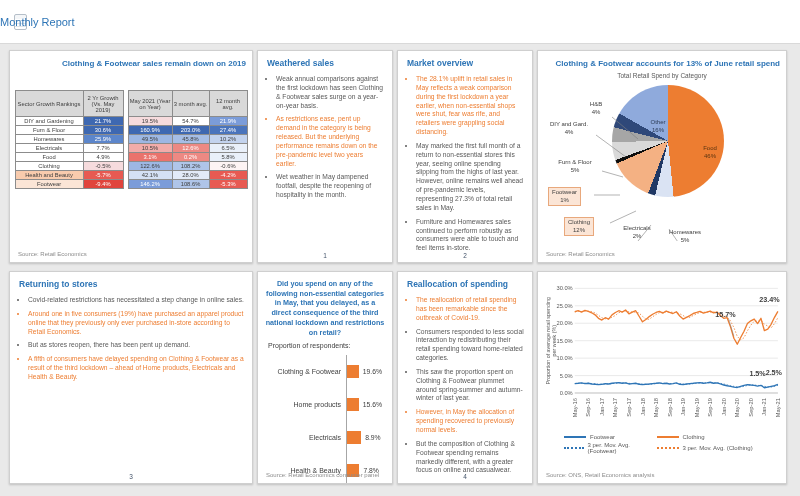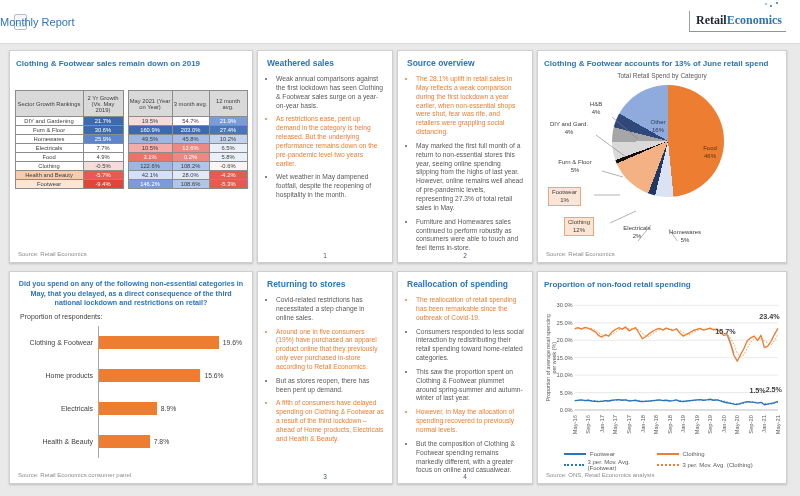--- a/index.html
+++ b/index.html
@@ -18,21 +18,21 @@
           padding:2px 4px 3px 6px; border-left:1px solid #9aa0a6; border-bottom:1px solid #8796a8; }
   .logo .p1 { color:#1b2430; font-weight:bold; }
   .logo .p2 { color:#2e75b6; font-weight:bold; }
   .logo-dots { position:absolute; top:-6px; right:14px; width:2px; height:2px; background:#2e75b6; border-radius:50%;
                box-shadow:6px -3px 0 #2e75b6, -5px -2px 0 #7fb2e0, 2px -7px 0 #7fb2e0; }
 
   
   .content { padding:6px 9px; display:grid; grid-template-columns:244px 136px 136px 250px;
              grid-template-rows:213px 213px; gap:8px 4px; }
   .panel { position:relative; background:#fff; border:1px solid #cfcfcf; box-shadow:0 1px 2px rgba(0,0,0,.18); overflow:hidden; }
-  .p-title { font-size:8px; font-weight:bold; color:#2e75b6; text-align:left; margin-top:8px; padding:0 6px; }
+  .p-title { font-size:8px; font-weight:bold; color:#2e75b6; text-align:right; margin-top:8px; padding:0 6px; }
   .source { position:absolute; left:8px; bottom:5px; font-size:6px; color:#8c8c8c; }
 
   
   .tbl-wrap { display:flex; gap:4px; justify-content:center; margin-top:22px; }
   table { border-collapse:collapse; font-size:5.8px; color:#404040; }
   th, td { border:1px solid #8c8c8c; text-align:center; padding:1px 1px; }
   th { background:#d9d9d9; font-weight:normal; height:26px; }
   td { height:9px; }
   .t1 .c-lab { width:68px; } .t1 .c-v { width:40px; }
   .t2 .c-v1 { width:44px; } .t2 .c-v2 { width:37px; } .t2 .c-v3 { width:38px; }
@@ -73,24 +73,20 @@
   .lg-line.dot { border-top-style:dotted; border-top-width:2px; }
 </style>
 </head>
 <body>
 
 <div class="page">
 
   <div class="hdr">
     <div class="doc-icon"></div>
     <div class="hdr-sub">Monthly Report</div>
-    <div class="logo">
-      <div class="logo-dots"></div>
-      <span class="p1">Retail</span><span class="p2">Economics</span>
-    </div>
   </div>
 
   <div class="content">
 
     <div class="panel">
       <div class="p-title">Clothing &amp; Footwear sales remain down on 2019</div>
       <div class="tbl-wrap">
         <table class="t1">
           <thead>
               <tr>
@@ -192,21 +188,21 @@
       <div class="s-title">Weathered sales</div>
       <ul>
           <li>Weak annual comparisons against the first lockdown has seen Clothing &amp; Footwear sales surge on a year-on-year basis.</li>
           <li class="accent">As restrictions ease, pent up demand in the category is being released. But the underlying performance remains down on the pre-pandemic level two years earlier.</li>
           <li>Wet weather in May dampened footfall, despite the reopening of hospitality in the month.</li>
         </ul>
       <div class="s-page">1</div>
     </div>
 
     <div class="panel slide">
-      <div class="s-title">Source overview</div>
+      <div class="s-title">Market overview</div>
       <ul>
           <li class="accent">The 28.1% uplift in retail sales in May reflects a weak comparison during the first lockdown a year earlier, when non-essential shops were shut, fear was rife, and retailers were grappling social distancing.</li>
           <li>May marked the first full month of a return to non-essential stores this year, seeing online spending slipping from the highs of last year. However, online remains well ahead of pre-pandemic levels, representing 27.3% of total retail sales in May.</li>
           <li>Furniture and Homewares sales continued to perform robustly as consumers were able to touch and feel items in-store.</li>
         </ul>
       <div class="s-page">2</div>
     </div>
 
     <div class="panel">
       <div class="p-title">Clothing &amp; Footwear accounts for 13% of June retail spend</div>
@@ -228,20 +224,31 @@
         <div class="plab boxed" style="left:10px; top:108px;"><span class="nm">Footwear</span><span>1%</span></div>
         <div class="plab boxed" style="left:26px; top:138px;"><span class="nm">Clothing</span><span>12%</span></div>
         <div class="plab" style="left:76px; top:146px; width:46px;"><span class="nm">Electricals</span><span>2%</span></div>
         <div class="plab" style="left:122px; top:150px; width:50px;"><span class="nm">Homewares</span><span>5%</span></div>
         <div class="plab" style="left:100px; top:40px; width:40px; color:#2b3a55;"><span class="nm">Other</span><span>16%</span></div>
         <div class="plab" style="left:152px; top:66px; width:40px; color:#5b3410;"><span class="nm">Food</span><span>46%</span></div>
       </div>
       <div class="source">Source: Retail Economics</div>
     </div>
 
+    <div class="panel slide">
+      <div class="s-title">Returning to stores</div>
+      <ul>
+          <li>Covid-related restrictions has necessitated a step change in online sales.</li>
+          <li class="accent">Around one in five consumers (19%) have purchased an apparel product online that they previously only ever purchased in-store according to Retail Economics.</li>
+          <li>But as stores reopen, there has been pent up demand.</li>
+          <li class="accent">A fifth of consumers have delayed spending on Clothing &amp; Footwear as a result of the third lockdown – ahead of Home products, Electricals and Health &amp; Beauty.</li>
+        </ul>
+      <div class="s-page">3</div>
+    </div>
+
     <div class="panel">
       <div class="bar-title">Did you spend on any of the following non-essential categories in May, that you delayed, as a direct consequence of the third national lockdown and restrictions on retail?</div>
       <div class="bar-sub">Proportion of respondents:</div>
       <div class="bar-rows" id="bar-rows">
           <div class="bar-row">
             <div class="bar-lab">Clothing &amp; Footwear</div>
             <div class="bar-zone">
               <div class="bar" style="width: 89.0909%; background: rgb(237, 125, 49);"></div>
               <span class="bar-val">19.6%</span>
             </div>
@@ -265,44 +272,32 @@
             <div class="bar-zone">
               <div class="bar" style="width: 35.4545%; background: rgb(237, 125, 49);"></div>
               <span class="bar-val">7.8%</span>
             </div>
           </div>
         </div>
       <div class="source">Source: Retail Economics consumer panel</div>
     </div>
 
     <div class="panel slide">
-      <div class="s-title">Returning to stores</div>
-      <ul>
-          <li>Covid-related restrictions has necessitated a step change in online sales.</li>
-          <li class="accent">Around one in five consumers (19%) have purchased an apparel product online that they previously only ever purchased in-store according to Retail Economics.</li>
-          <li>But as stores reopen, there has been pent up demand.</li>
-          <li class="accent">A fifth of consumers have delayed spending on Clothing &amp; Footwear as a result of the third lockdown – ahead of Home products, Electricals and Health &amp; Beauty.</li>
-        </ul>
-      <div class="s-page">3</div>
-    </div>
-
-    <div class="panel slide">
       <div class="s-title">Reallocation of spending</div>
       <ul>
           <li class="accent">The reallocation of retail spending has been remarkable since the outbreak of Covid-19.</li>
           <li>Consumers responded to less social interaction by redistributing their retail spending toward home-related categories.</li>
           <li>This saw the proportion spent on Clothing &amp; Footwear plummet around spring-summer and autumn-winter of last year.</li>
           <li class="accent">However, in May the allocation of spending recovered to previously normal levels.</li>
           <li>But the composition of Clothing &amp; Footwear spending remains markedly different, with a greater focus on online and casualwear.</li>
         </ul>
       <div class="s-page">4</div>
     </div>
 
     <div class="panel">
-      <div class="p-title">Proportion of non-food retail spending</div>
       <div class="line-svg-wrap">
         <svg id="line-svg" viewBox="0 0 232 150" width="238" height="154">
             <line x1="30" y1="114" x2="228" y2="114" stroke="#dcdcdc" stroke-width="0.6"></line>
             <text x="28" y="116" font-size="5.6" fill="#595959" text-anchor="end">0.0%</text>
             <line x1="30" y1="97" x2="228" y2="97" stroke="#dcdcdc" stroke-width="0.6"></line>
             <text x="28" y="99" font-size="5.6" fill="#595959" text-anchor="end">5.0%</text>
             <line x1="30" y1="80" x2="228" y2="80" stroke="#dcdcdc" stroke-width="0.6"></line>
             <text x="28" y="82" font-size="5.6" fill="#595959" text-anchor="end">10.0%</text>
             <line x1="30" y1="63" x2="228" y2="63" stroke="#dcdcdc" stroke-width="0.6"></line>
             <text x="28" y="65" font-size="5.6" fill="#595959" text-anchor="end">15.0%</text>

